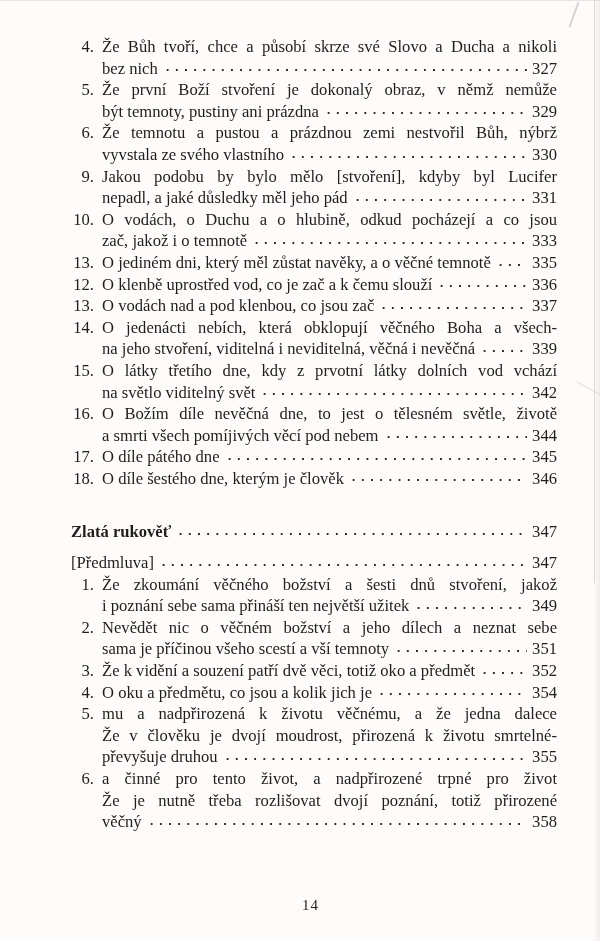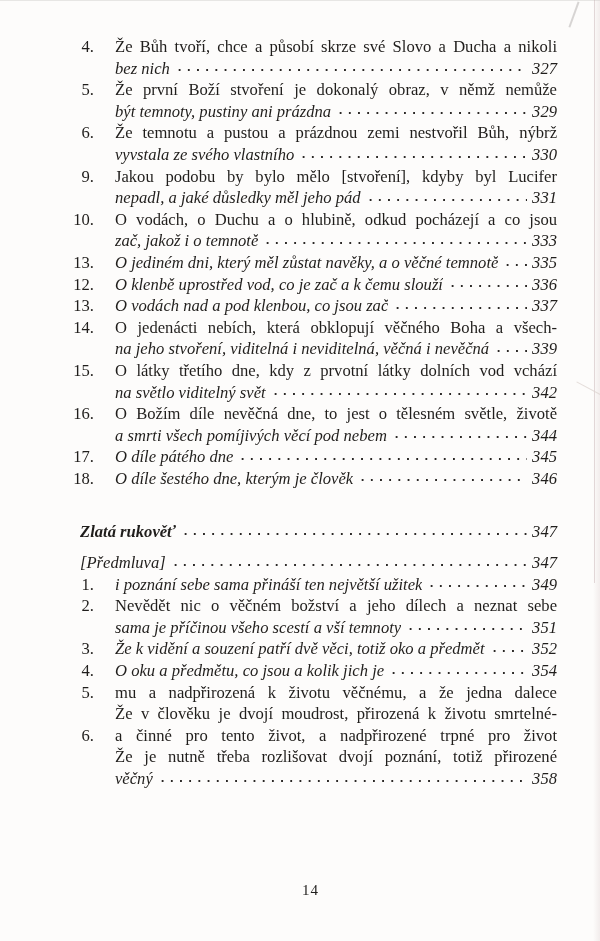--- a/index.html
+++ b/index.html
@@ -23,32 +23,31 @@
   }
   .num {
     flex: none;
     width: 30px;
     text-align: right;
     white-space: nowrap;
   }
   .body {
     flex: 1;
     min-width: 0;
-    margin-left: 21px;
-  }
-  .noindent .body { margin-left: 16px; }
+    margin-left: 8px;
+  }
+  .noindent .body { margin-left: 7px; }
   .line {
     display: block;
     text-align: justify;
     text-align-last: justify;
   }
   .lastline {
     display: flex;
     align-items: center;
-    font-style: italic;
   }
   .txt {
     flex: 0 1 auto;
     min-width: 0;
     white-space: nowrap;
     overflow: hidden;
   }
   .bold { font-weight: bold; }
   .dots {
     flex: 1 1 auto;
@@ -62,21 +61,21 @@
   }
   .pg {
     flex: none;
     min-width: 28px;
     text-align: right;
     white-space: nowrap;
   }
   .heading-entry { margin-top: 32px; }
   .preface-entry { margin-top: 9px; }
   .folio {
-    margin-top: 92px;
+    margin-top: 64px;
     text-align: center;
     font-size: 15px;
     line-height: 16px;
     letter-spacing: 1px;
   }
   
   .edge-right-band {
     position: absolute; top: 0; right: 0; width: 7px; height: 100%;
     background: linear-gradient(to right, rgba(216,200,200,0), rgba(216,200,200,0.30));
     pointer-events: none;
@@ -281,20 +280,21 @@
           <span class="pg">347</span>
         </span>
       </span>
     </div>
 
     <div>
 
       <div class="entry">
         <span class="num">1.</span>
         <span class="body">
+          <span class="line">Že zkoumání věčného božství a šesti dnů stvoření, jakož</span>
           <span class="lastline">
             <span class="txt">i poznání sebe sama přináší ten největší užitek</span>
             <span class="dots"></span>
             <span class="pg">349</span>
           </span>
         </span>
       </div>
 
       <div class="entry">
         <span class="num">2.</span>
@@ -328,20 +328,25 @@
             <span class="pg">354</span>
           </span>
         </span>
       </div>
 
       <div class="entry">
         <span class="num">5.</span>
         <span class="body">
           <span class="line">mu a nadpřirozená k životu věčnému, a že jedna dalece</span>
           <span class="line">Že v člověku je dvojí moudrost, přirozená k životu smrtelné-</span>
+          <span class="lastline">
+            <span class="txt">převyšuje druhou</span>
+            <span class="dots"></span>
+            <span class="pg">355</span>
+          </span>
         </span>
       </div>
 
       <div class="entry">
         <span class="num">6.</span>
         <span class="body">
           <span class="line">a činné pro tento život, a nadpřirozené trpné pro život</span>
           <span class="line">Že je nutně třeba rozlišovat dvojí poznání, totiž přirozené</span>
           <span class="lastline">
             <span class="txt">věčný</span>

